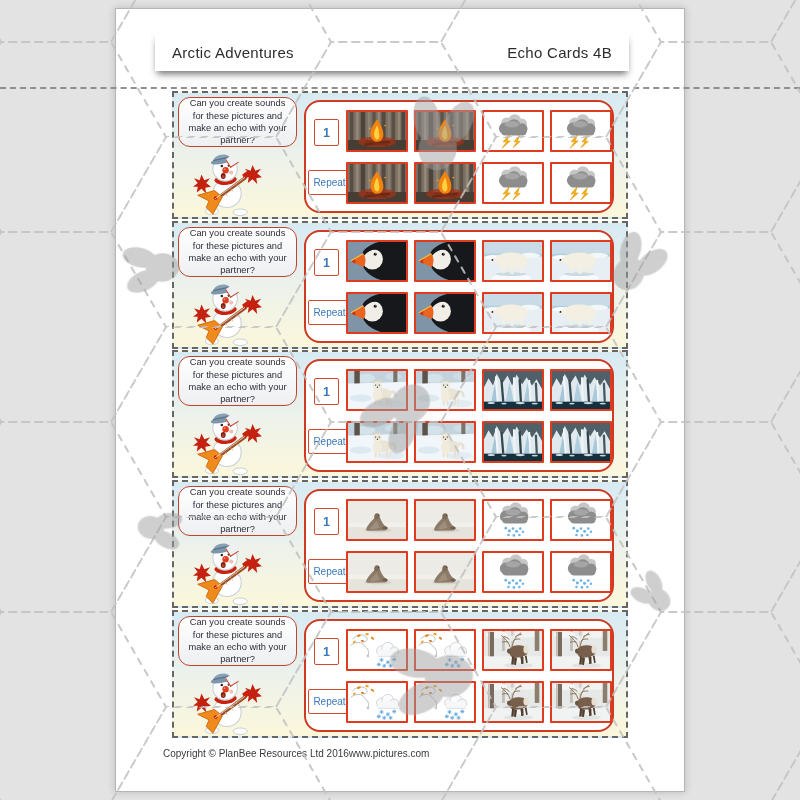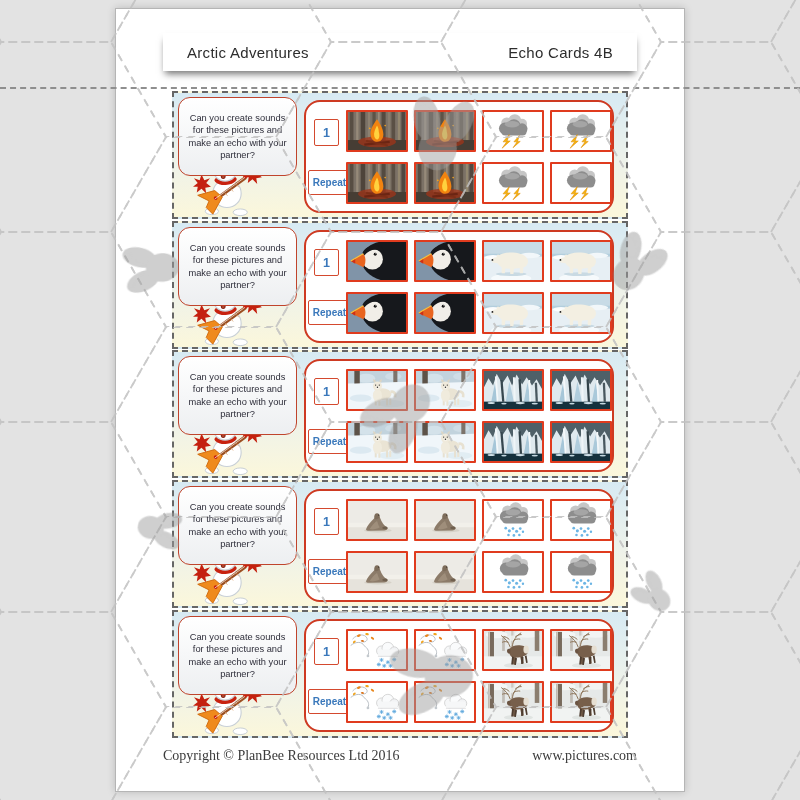--- a/index.html
+++ b/index.html
@@ -8,39 +8,39 @@
     background:#e3e3e3;
     font-family:"Liberation Sans", sans-serif;
   }
   .page {
     position:absolute; left:115px; top:8px; width:570px; height:784px;
     background:#ffffff; border:1px solid #b5b5b5; box-sizing:border-box;
     box-shadow:0 0 8px rgba(0,0,0,0.18);
     z-index:1;
   }
   .header-bar {
-    position:absolute; left:163px; top:33px; width:474px; height:38px;
+    position:absolute; left:155px; top:33px; width:474px; height:38px;
     background:#ffffff; box-shadow:0 5px 7px -2px rgba(0,0,0,0.55);
     display:flex; align-items:center; justify-content:space-between;
-    padding:0 24px; box-sizing:border-box; z-index:5;
+    padding:0 17px; box-sizing:border-box; z-index:5;
   }
   .header-bar span { font-size:15px; color:#2d2d2d; letter-spacing:0.3px; }
   .cutline-top {
     position:absolute; left:0; top:87px; width:800px; height:0;
     border-top:2px dashed #8f8f8f; z-index:4;
   }
   .row-block {
     position:absolute; left:172px; width:456px; height:128px;
     border:2px dashed #666666; box-sizing:border-box;
     background:linear-gradient(180deg,#d7eaf3 0%,#eef2ea 55%,#fbf7db 100%);
     z-index:3;
   }
   .r1{top:91px} .r2{top:221px} .r3{top:350px} .r4{top:480px} .r5{top:610px}
   .bubble {
-    position:absolute; left:4px; top:4px; width:119px; height:79px;
+    position:absolute; left:4px; top:4px; width:119px; height:50px;
     background:linear-gradient(180deg,#ffffff,#edeff1);
     border:1.5px solid #c0442c; border-radius:12px;
     display:flex; align-items:center; justify-content:center;
     text-align:center; font-size:9.3px; line-height:1.32; color:#2e2e3a;
     padding:2px 5px; box-sizing:border-box; z-index:2;
   }
   .bubble-tail {
     position:absolute; left:53px; top:63px; width:9px; height:9px;
     background:#eef0f1; border-right:1.5px solid #c0442c;
     border-bottom:1.5px solid #c0442c; transform:rotate(58deg); z-index:1;
@@ -53,34 +53,34 @@
   }
   .seq-box {
     position:absolute; left:8px; top:17px; width:25px; height:27px;
     border:1.6px solid #d4492e; border-radius:2px; background:#fff;
     color:#3a78bb; font-weight:bold; font-size:12.5px;
     display:flex; align-items:center; justify-content:center; box-sizing:border-box;
   }
   .repeat-box {
     position:absolute; left:2px; top:68px; width:43px; height:25px;
     border:1.6px solid #d4492e; border-radius:2px; background:#fff;
-    color:#3a78bb; font-weight:bold; font-size:10px;
+    color:#3a78bb; font-weight:normal; font-size:10px;
     display:flex; align-items:center; justify-content:center; box-sizing:border-box;
   }
   .cards { position:absolute; left:40px; display:flex; gap:6px; }
   .cards.top { top:8px; } .cards.bottom { top:60px; }
   .card {
     width:62px; height:42px; border:2.5px solid #e03b1e; background:#fff;
     box-sizing:border-box; border-radius:1px; overflow:hidden;
   }
   .card svg { display:block; width:100%; height:100%; }
   .footer {
     position:absolute; left:163px; top:748px; width:474px;
-    display:flex; justify-content:space-between;
-    font-size:14px; color:#3a3a3a; z-index:4;font-family:Liberation Serif, serif;
+    display:flex; justify-content:flex-start;
+    font-size:10px; color:#3a3a3a; z-index:4;
   }
   .hex-overlay { position:absolute; left:0; top:0; z-index:8; pointer-events:none; }
   .bee-overlay { position:absolute; left:0; top:0; z-index:9; pointer-events:none; }
   .defs-stash { position:absolute; width:0; height:0; overflow:hidden; }
 </style>
 </head>
 <body>
 
 <svg class="defs-stash" aria-hidden="true">
   <defs>

